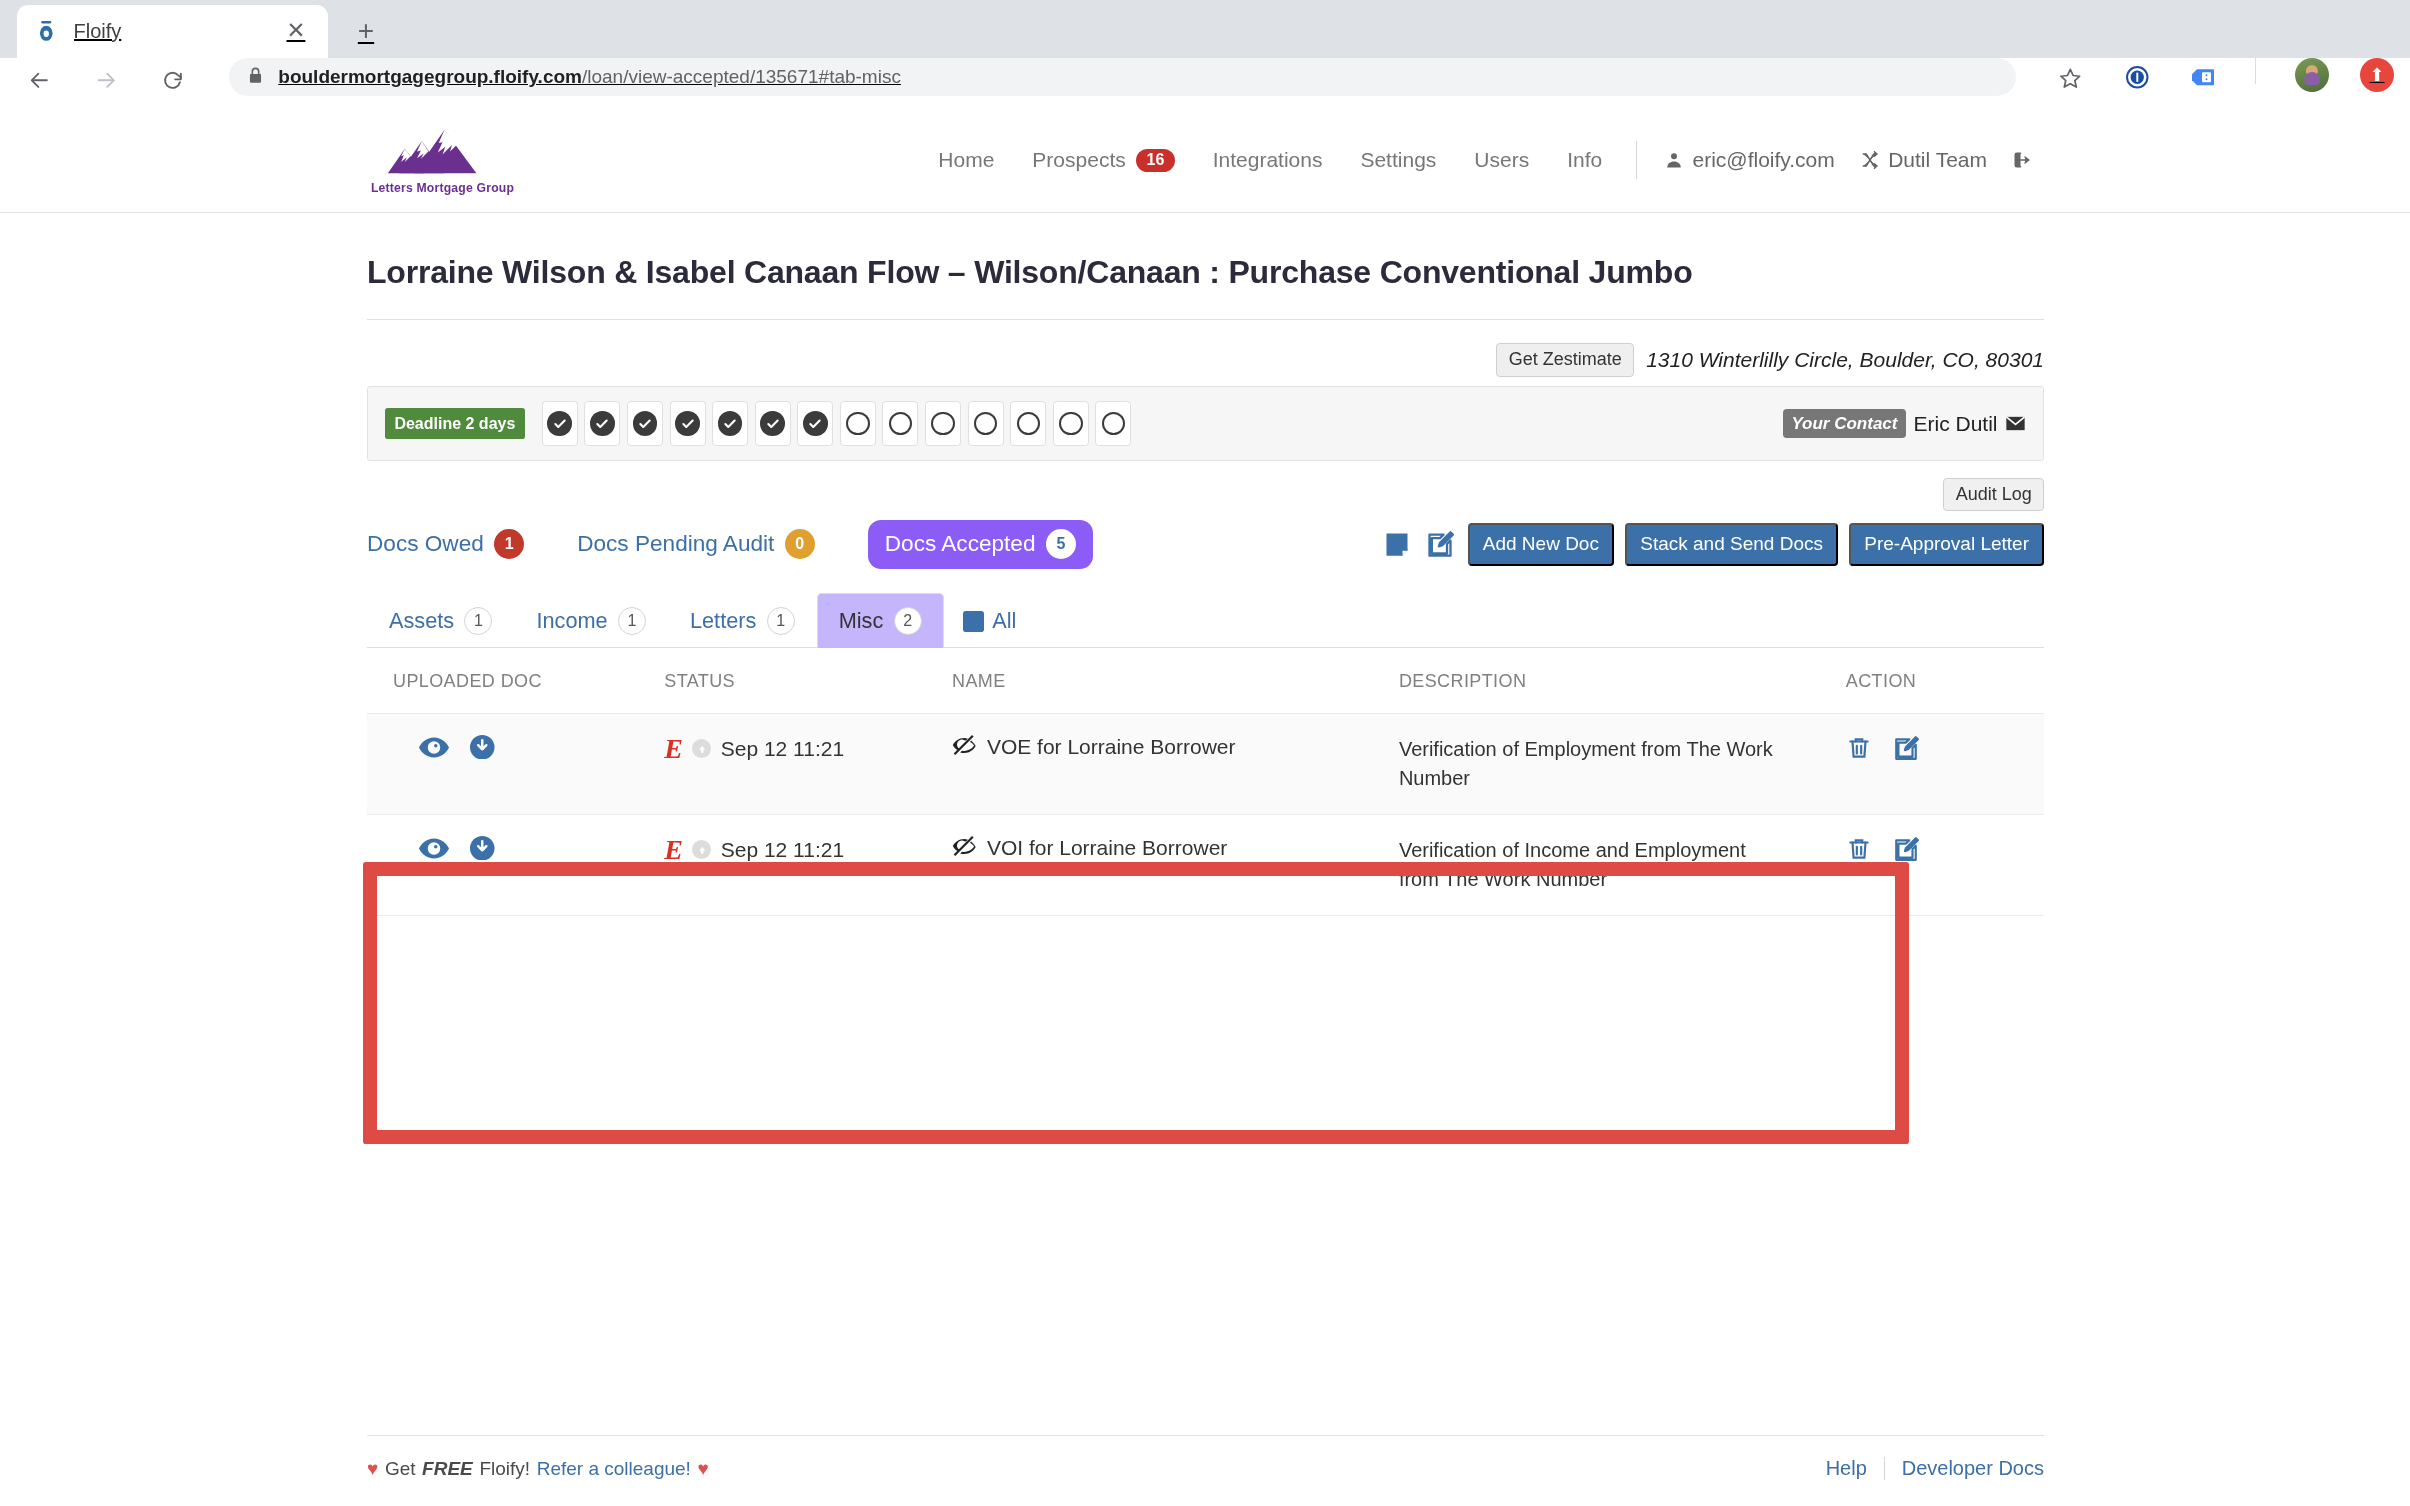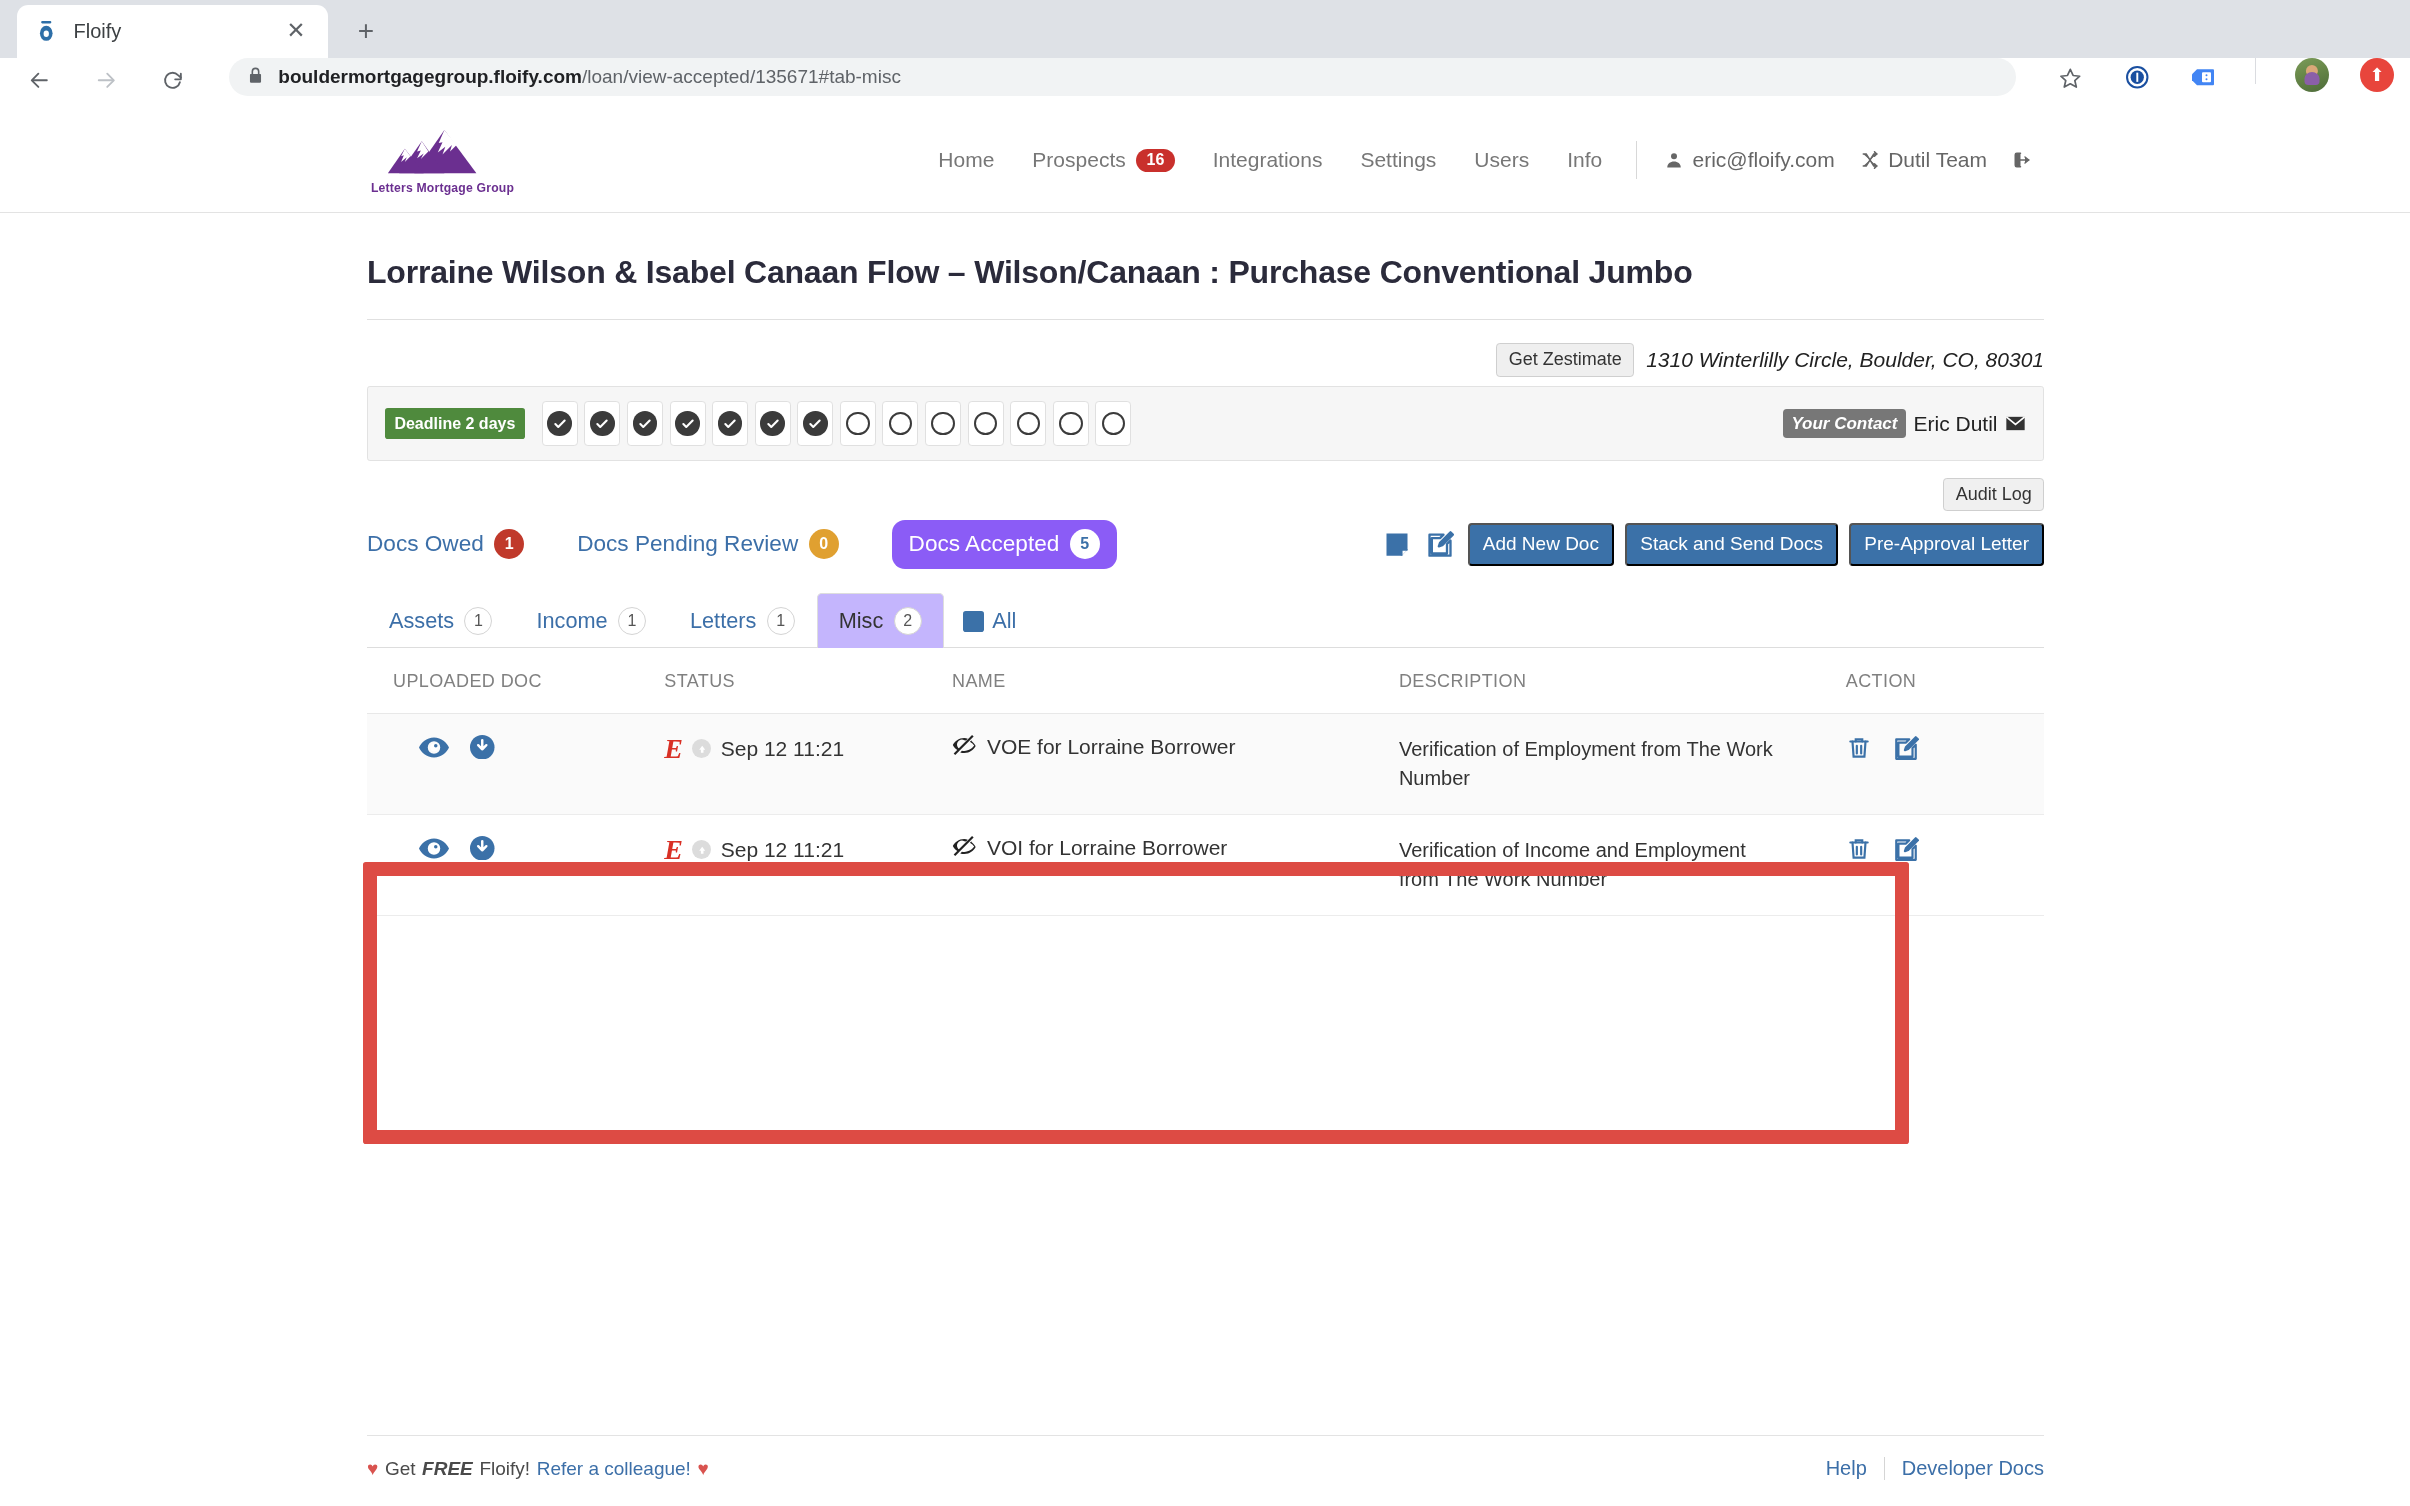--- a/index.html
+++ b/index.html
@@ -4,21 +4,21 @@
 <style>
   * { box-sizing: border-box; margin: 0; padding: 0; }
   html, body {
     width: 2411px; height: 1507px;
     font-family: "Liberation Sans", sans-serif;
     background: #ffffff;
     overflow: hidden;
   }
 
   
-  .browser-chrome { width: 100%; background: #dee1e6; }
+  .browser-chrome { width: 100%; background: #dee1e6; text-decoration: underline; }
   .tabstrip { height: 58px; display: flex; align-items: flex-end; padding-left: 17px; }
   .tab {
     width: 311px; height: 53px; background: #fff;
     border-radius: 11.3px 11.3px 0 0;
     display: flex; align-items: center; padding: 0 17px;
     position: relative;
   }
   .tab-favicon {
     width: 24.5px; height: 24.5px; margin-right: 15px;
     display: flex; align-items: center; justify-content: center;
@@ -457,21 +457,21 @@
     <div class="auditlog-row">
       <button class="audit-btn">Audit Log</button>
     </div>
 
     <div class="docstatus-row">
       <a class="ds-tab">
         <span>Docs Owed</span>
         <span class="ds-dot red">1</span>
       </a>
       <a class="ds-tab">
-        <span>Docs Pending Review</span>
+        <span>Docs Pending Audit</span>
         <span class="ds-dot orange">0</span>
       </a>
       <a class="ds-tab active">
         <span>Docs Accepted</span>
         <span class="ds-dot">5</span>
       </a>
 
       <div class="ds-actions">
         <span class="icon-btn">
           <svg viewBox="0 0 24 24" width="28" height="28">

